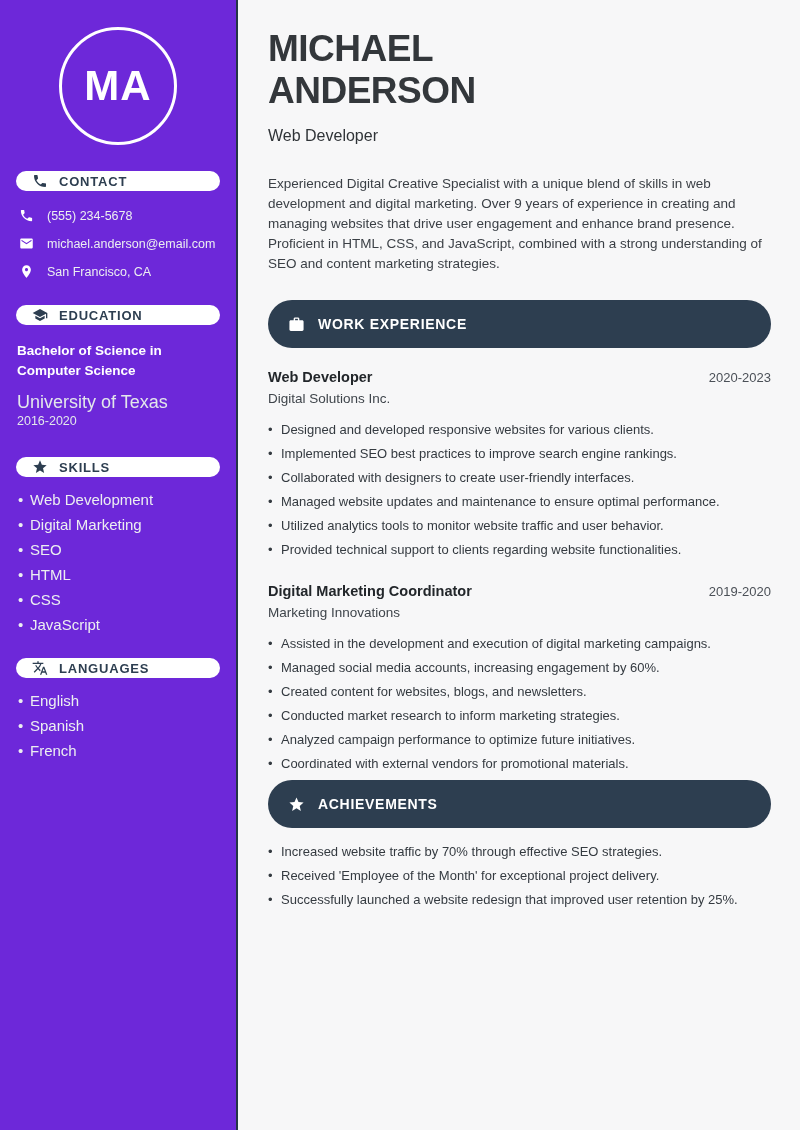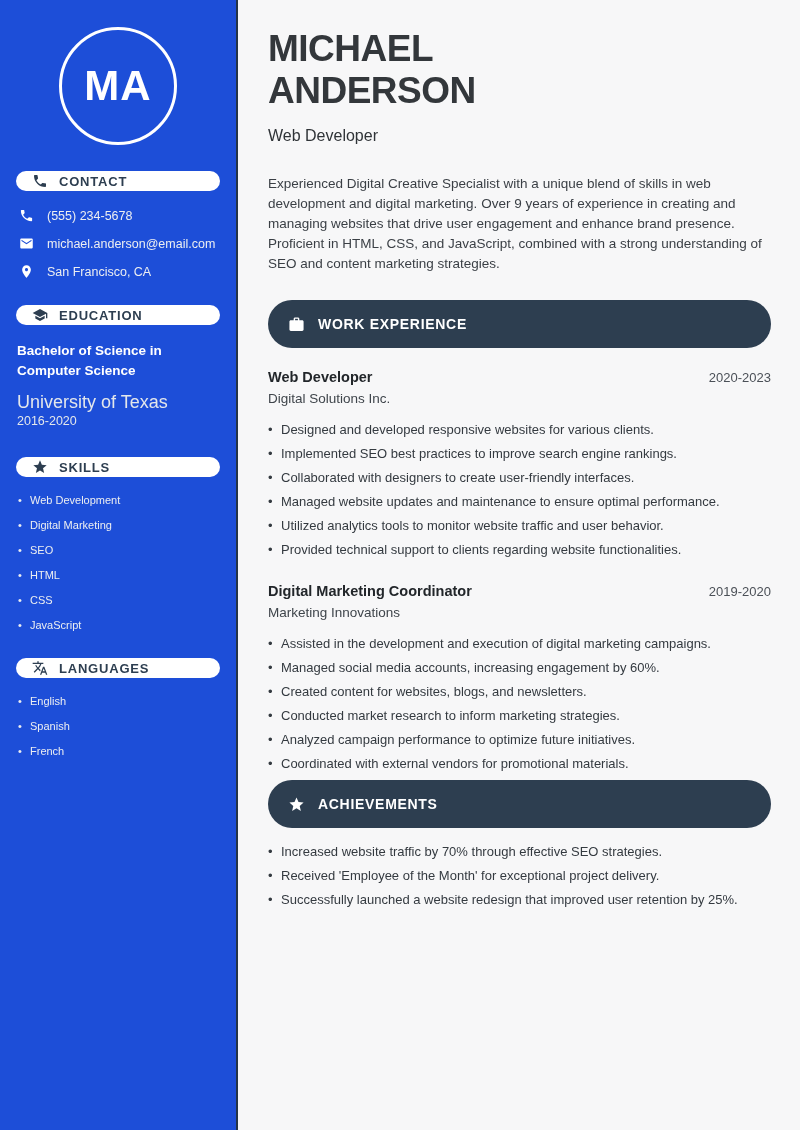--- a/index.html
+++ b/index.html
@@ -10,21 +10,21 @@
     font-family: "Liberation Sans", "DejaVu Sans", sans-serif;
     color: #3a3f45;
   }
   .page { display: flex; width: 800px; min-height: 1130px; }
 
   
   .sidebar {
     width: 238px;
     flex-shrink: 0;
     box-sizing: border-box;
-    background: #1d4ed8;
+    background: #6d28d9;
     border-right: 2px solid #243447;
     color: #e7eaee;
     padding: 27px 16px 30px 16px;
   }
   .avatar {
     width: 112px; height: 112px;
     margin: 0 auto;
     border: 3px solid #ffffff;
     border-radius: 50%;
     display: flex; align-items: center; justify-content: center;
@@ -69,21 +69,21 @@
     font-weight: 700;
     line-height: 20px;
   }
   .edu-school { margin-top: 12px; font-size: 18px; line-height: 19px; color: #e3e7eb; }
   .edu-years { font-size: 12.5px; line-height: 19px; color: #e3e7eb; }
 
   .side-list { list-style: none; margin: 16px 0 0 0; padding: 0; }
   .side-list li {
     position: relative;
     padding-left: 14px;
-    font-size: 11px;
+    font-size: 15px;
     line-height: 14px;
     margin-bottom: 11px;
     color: #eceef1;
   }
   .side-list li::before {
     content: "\2022";
     position: absolute; left: 2px; top: 0;
     color: #eceef1;
   }
 

